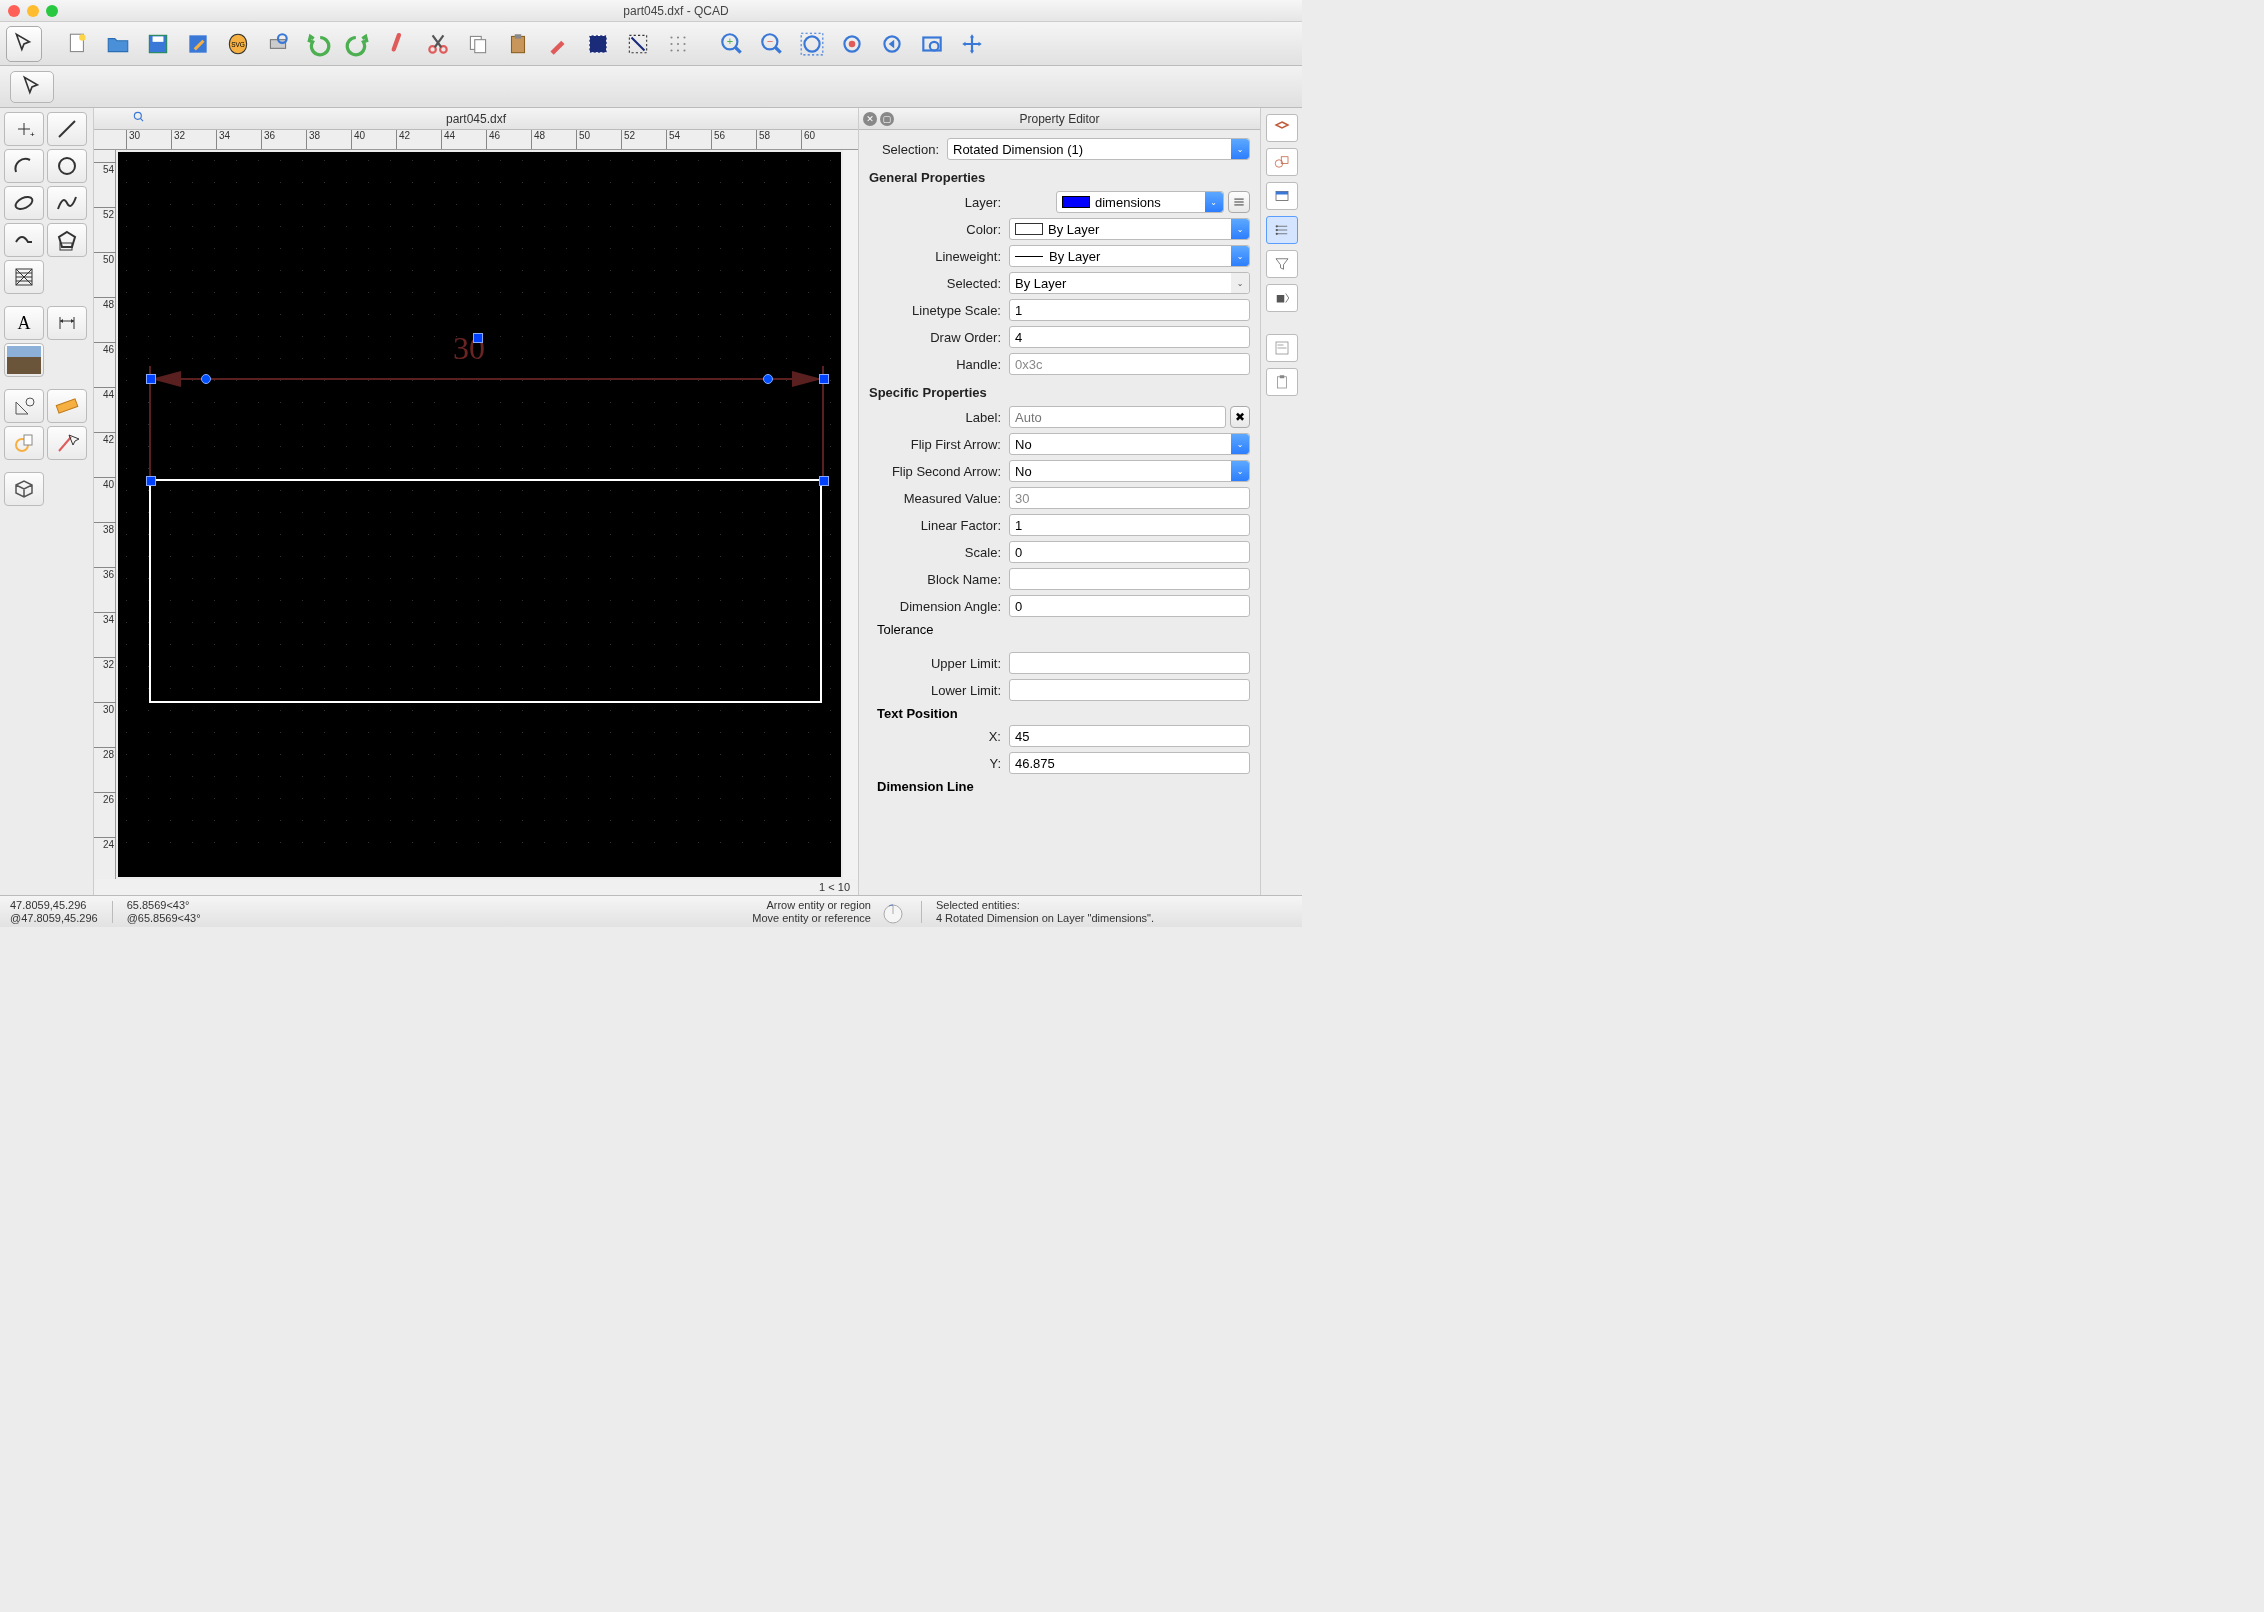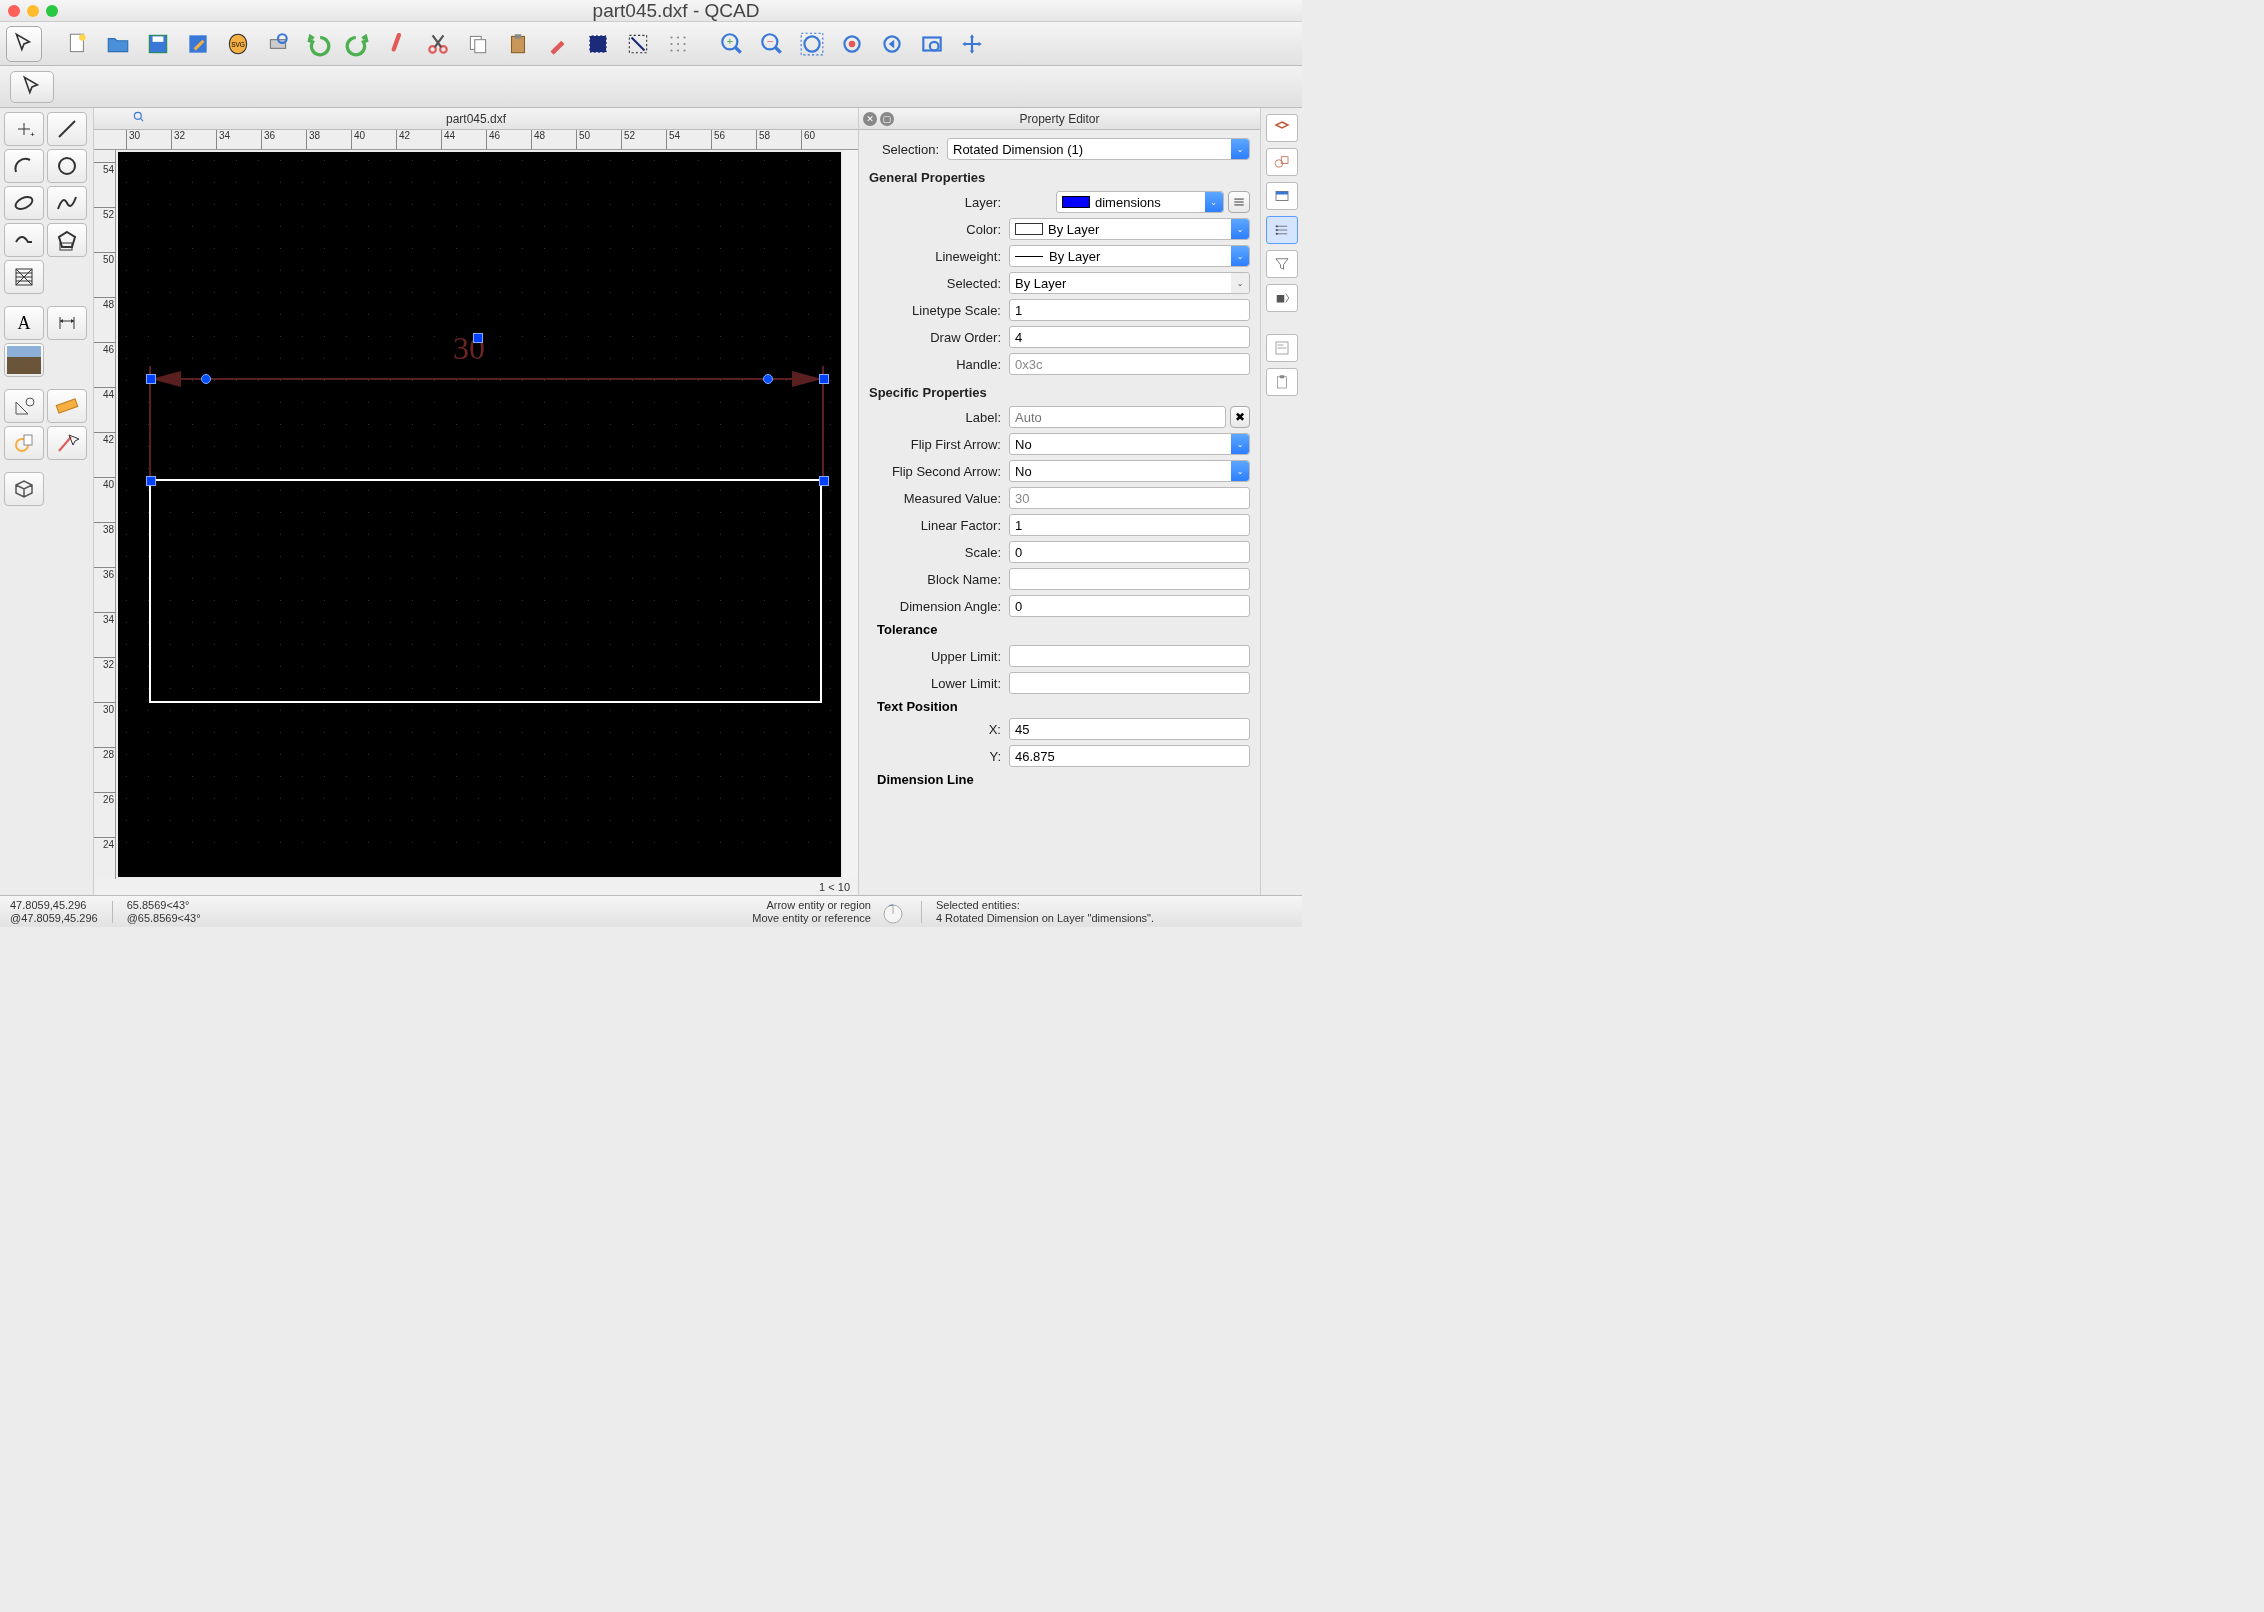--- a/index.html
+++ b/index.html
@@ -3,21 +3,21 @@
 <meta charset="utf-8">
 <style>
 * { box-sizing: border-box; margin: 0; padding: 0; }
 body { font-family: -apple-system, "Helvetica Neue", Arial, sans-serif; font-size: 13px; background: #ececec; overflow: hidden; width: 1302px; height: 927px; }
 .titlebar { height: 22px; background: linear-gradient(#f6f6f6, #e6e6e6); display: flex; align-items: center; padding: 0 8px; border-bottom: 1px solid #ccc; }
 .traffic-lights { display: flex; gap: 7px; }
 .light { width: 12px; height: 12px; border-radius: 50%; }
 .light.red { background: #ff5f57; }
 .light.yellow { background: #febc2e; }
 .light.green { background: #28c840; }
-.title { flex: 1; text-align: center; font-size: 19px; color: #444; }
+.title { flex: 1; text-align: center; font-size: 12px; color: #444; }
 .main-toolbar { height: 44px; background: linear-gradient(#f5f5f5, #e1e1e1); border-bottom: 1px solid #bbb; display: flex; align-items: center; padding: 0 6px; gap: 4px; }
 .tbtn { width: 36px; height: 36px; border-radius: 5px; display: flex; align-items: center; justify-content: center; background: transparent; border: none; cursor: pointer; }
 .tbtn.active { background: linear-gradient(#fff,#e8e8e8); border: 1px solid #aaa; }
 .tbtn svg { width: 26px; height: 26px; }
 .tsep { width: 10px; }
 .secondary-toolbar { height: 42px; background: linear-gradient(#f2f2f2,#e0e0e0); border-bottom: 1px solid #bbb; display: flex; align-items: center; padding: 0 10px; }
 .secondary-toolbar .tbtn { width: 44px; height: 32px; background: linear-gradient(#fdfdfd,#e6e6e6); border: 1px solid #b5b5b5; border-radius: 5px; }
 .content { display: flex; height: calc(100% - 22px - 44px - 42px - 32px); }
 .left-palette { width: 94px; background: #ececec; border-right: 1px solid #ccc; padding: 4px; display: flex; flex-direction: column; gap: 3px; }
 .palette-row { display: flex; gap: 3px; }
@@ -1614,21 +1614,21 @@
       </div>
       <div class="prop-row">
         <div class="prop-label">Block Name:</div>
         <div class="prop-value"><input class="prop-input ro" readonly="" value="" style=""></div>
       </div>
       <div class="prop-row">
         <div class="prop-label">Dimension Angle:</div>
         <div class="prop-value"><input class="prop-input" value="0" style=""></div>
       </div>
 
-      <div style="font-weight:700;margin:4px 0 8px 8px">Tolerance</div>
+      <div style="font-weight:400;margin:4px 0 15px 8px">Tolerance</div>
       <div class="prop-row">
         <div class="prop-label">Upper Limit:</div>
         <div class="prop-value"><input class="prop-input" value="" style=""></div>
       </div>
       <div class="prop-row">
         <div class="prop-label">Lower Limit:</div>
         <div class="prop-value"><input class="prop-input" value="" style=""></div>
       </div>
 
       <div style="font-weight:600;margin:4px 0 4px 8px">Text Position</div>

